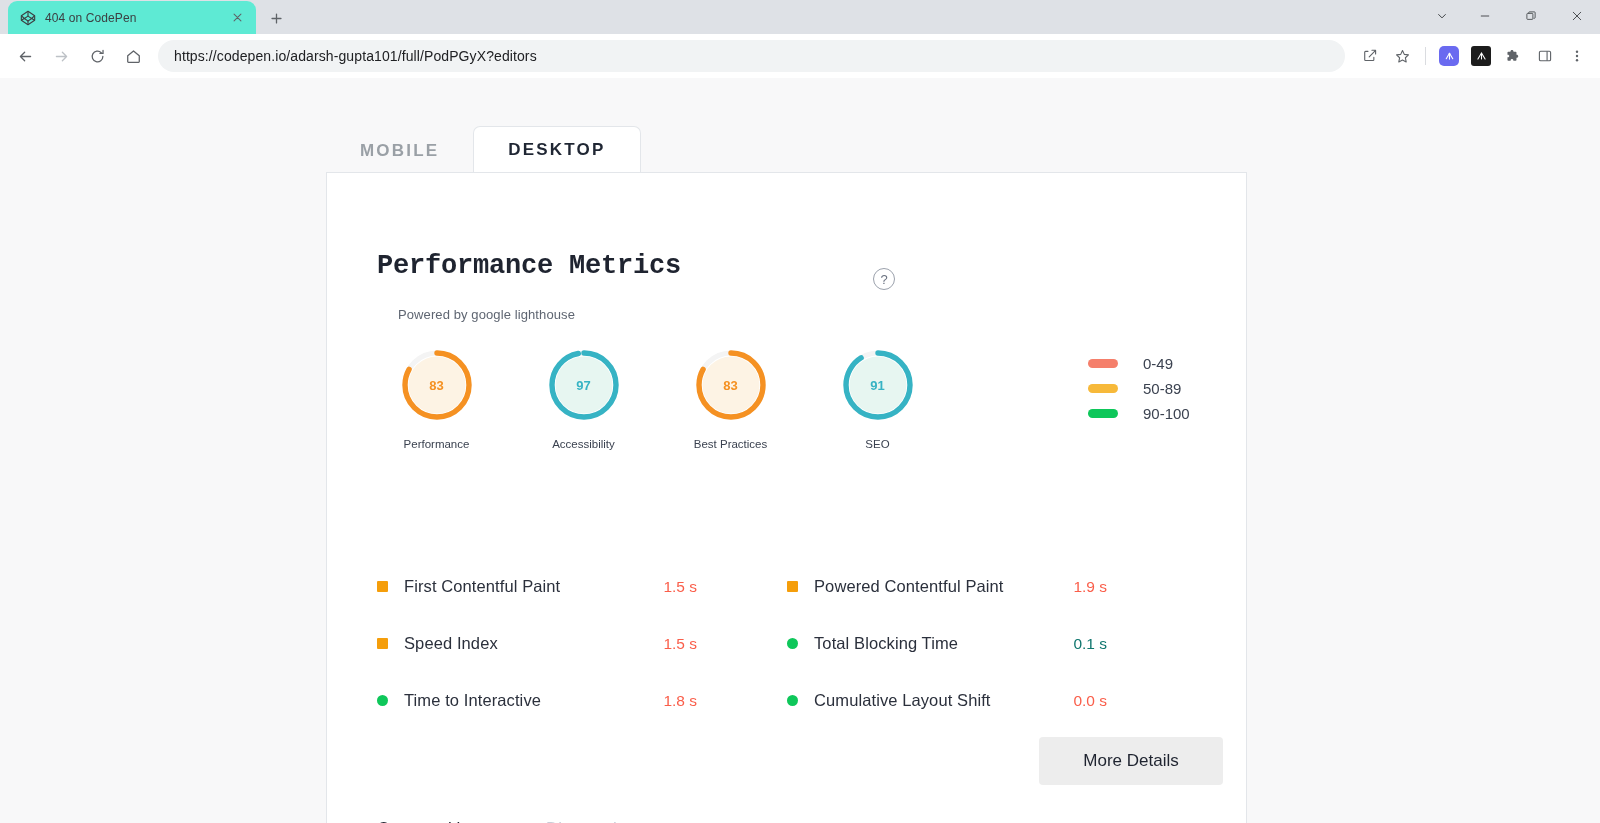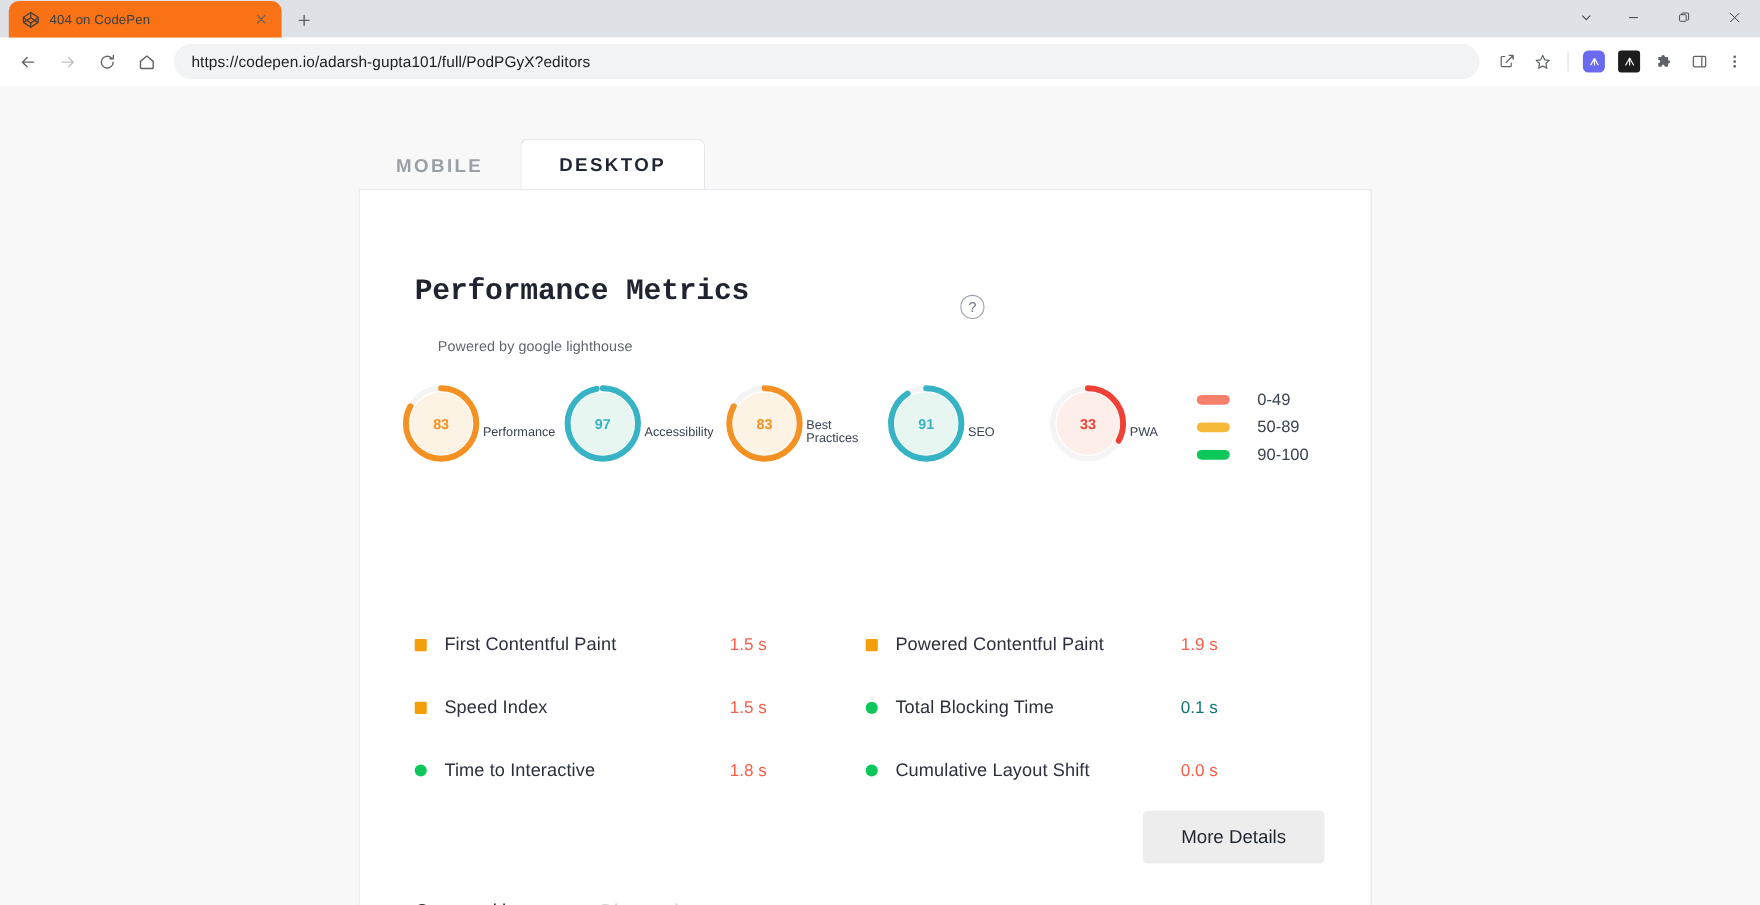--- a/index.html
+++ b/index.html
@@ -14,21 +14,21 @@
   .browser { width: 1600px; height: 823px; display: flex; flex-direction: column; }
 
   .titlebar {
     height: 34px; background: #dee1e6; display: flex; align-items: flex-end;
     position: relative; flex: 0 0 34px;
   }
   .tabstrip { display: flex; align-items: flex-end; height: 34px; padding-left: 8px; }
   .browser-tab {
     display: flex; align-items: center; gap: 9px;
     width: 248px; height: 33px; padding: 0 10px 0 12px;
-    background: #f97316; border-radius: 9px 9px 0 0;
+    background: #5eead4; border-radius: 9px 9px 0 0;
     position: relative;
   }
   .tab-favicon { width: 16px; height: 16px; flex: 0 0 16px; display:block; }
   .tab-title {
     font-size: 12px; color: #3c4043; white-space: nowrap; overflow: hidden;
     text-overflow: ellipsis; flex: 1 1 auto; letter-spacing: .1px;
   }
   .tab-close {
     width: 18px; height: 18px; flex: 0 0 18px; display: flex;
     align-items: center; justify-content: center; border-radius: 50%;
@@ -110,21 +110,21 @@
   }
   .help-btn {
     position: absolute; left: 546px; top: 95px;
     width: 22px; height: 22px; border-radius: 50%; border: 1.4px solid #9ba1ac;
     display: flex; align-items: center; justify-content: center;
     font-size: 13px; color: #6b7280; font-weight: 400;
   }
 
   
   .gauges { position: absolute; left: 36px; top: 174px; display: flex; }
-  .gauge { width: 147px; display: flex; flex-direction: row; align-items: center; }
+  .gauge { width: 147px; display: flex; flex-direction: column; align-items: center; }
   .gauge-ring { width: 76px; height: 76px; position: relative; }
   .gauge-ring svg { display: block; width: 76px; height: 76px; transform: rotate(-90deg); }
   .gauge-val {
     position: absolute; inset: 0; display: flex; align-items: center; justify-content: center;
     font-size: 13px; font-weight: 700;
   }
   .gauge-label { margin-top: 15px; font-size: 11.5px; color: #3b4椒; }
   .gauge-label { color: #3b4250; }
 
   .legend { position: absolute; left: 761px; top: 178px; }
@@ -140,21 +140,21 @@
     padding-left: 50px;
   }
   .metric { display: flex; align-items: center; height: 57px; }
   .mdot { width: 11px; height: 11px; flex: 0 0 11px; }
   .mdot.square { border-radius: 1px; }
   .mdot.round { border-radius: 50%; }
   .mname { margin-left: 16px; font-size: 16.5px; color: #2b303c; letter-spacing: .1px; }
   .mval { margin-left: auto; margin-right: 90px; font-size: 15.5px; }
 
   .more-details {
-    position: absolute; left: 712px; top: 564px; width: 165px; height: 48px;
+    position: absolute; left: 712px; top: 564px; width: 184px; height: 48px;
     background: #ededed; border: none; border-radius: 4px;
     display: flex; align-items: center; justify-content: center;
     font-size: 17px; color: #1f2430; font-family: "Liberation Sans", sans-serif;
   }
 
   .bottom-tabs { position: absolute; left: 50px; top: 646px; width: 386px; }
   .bt-row { display: flex; align-items: flex-end; }
   .bt {
     font-size: 17px; padding-bottom: 13px;
   }
@@ -351,31 +351,20 @@
             <div class="gauge-ring">
               <svg viewBox="0 0 76 76">
                 <circle cx="38" cy="38" r="28.5" fill="#e7f6f1"></circle>
                 <circle cx="38" cy="38" r="32" fill="none" stroke="#f4f4f4" stroke-width="5"></circle>
                 <circle cx="38" cy="38" r="32" fill="none" stroke="#36b3c4" stroke-width="5.4" stroke-linecap="round" stroke-dasharray="182.96635614506954 18.09557368467722"></circle>
               </svg>
               <div class="gauge-val" style="color: rgb(54, 179, 196);">91</div>
             </div>
             <div class="gauge-label">SEO</div>
           </div>
-          <div class="gauge">
-            <div class="gauge-ring">
-              <svg viewBox="0 0 76 76">
-                <circle cx="38" cy="38" r="28.5" fill="#fdeeea"></circle>
-                <circle cx="38" cy="38" r="32" fill="none" stroke="#f4f4f4" stroke-width="5"></circle>
-                <circle cx="38" cy="38" r="32" fill="none" stroke="#ef4136" stroke-width="5.4" stroke-linecap="round" stroke-dasharray="66.35043684381644 134.7114929859303"></circle>
-              </svg>
-              <div class="gauge-val" style="color: rgb(239, 65, 54);">33</div>
-            </div>
-            <div class="gauge-label">PWA</div>
-          </div>
         </div>
 
       <div class="legend" id="legend">
           <div class="legend-row">
             <span class="legend-swatch" style="background: rgb(245, 127, 107);"></span>
             <span class="legend-text">0-49</span>
           </div>
           <div class="legend-row">
             <span class="legend-swatch" style="background: rgb(247, 185, 58);"></span>
             <span class="legend-text">50-89</span>

